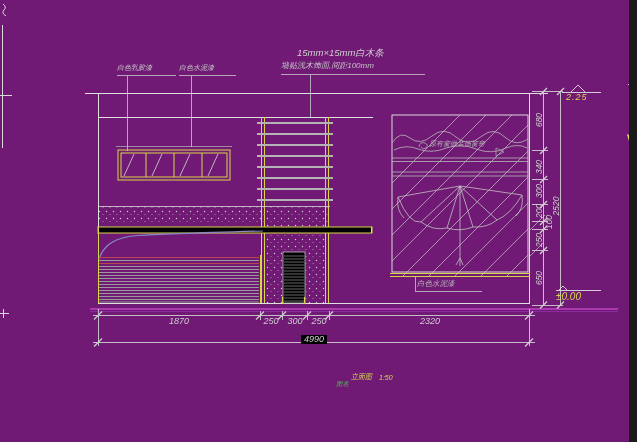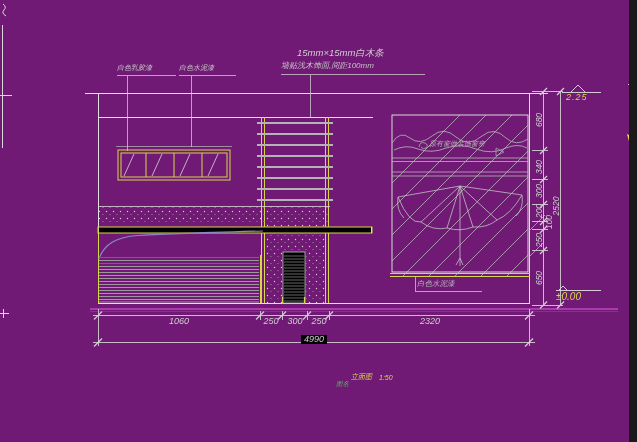--- a/index.html
+++ b/index.html
@@ -277,21 +277,21 @@
     </g>
   </svg>
 
   <div class="txt note" style="left:117px;top:64px;">白色乳胶漆</div>
   <div class="txt note" style="left:179px;top:64px;">白色水泥漆</div>
   <div class="txt note-big" style="left:297px;top:48px;">15mm×15mm白木条</div>
   <div class="txt note-mid" style="left:281px;top:62px;">墙贴浅木饰面,间距100mm</div>
   <div class="txt note" style="left:429px;top:140px;color:#b0b0b0;">原有窗做装饰窗帘</div>
   <div class="txt" style="left:417px;top:280px;font-size:7.5px;color:#b8b8b8;">白色水泥漆</div>
 
-  <div class="txt dim" style="left:179px;top:317px;">1060</div>
+  <div class="txt dim" style="left:179px;top:317px;">1870</div>
   <div class="txt dim" style="left:271px;top:317px;">250</div>
   <div class="txt dim" style="left:295px;top:317px;">300</div>
   <div class="txt dim" style="left:319px;top:317px;">250</div>
   <div class="txt dim" style="left:430px;top:317px;text-align:right;">2320</div>
   <div class="txt dim" style="left:314px;top:335px;background:#000;padding:0 3px;">4990</div>
 
   <div class="txt dimv" style="left:539px;top:120px;">680</div>
   <div class="txt dimv" style="left:539px;top:167px;">340</div>
   <div class="txt dimv" style="left:539px;top:191px;">300</div>
   <div class="txt dimv" style="left:539px;top:211px;">200</div>

